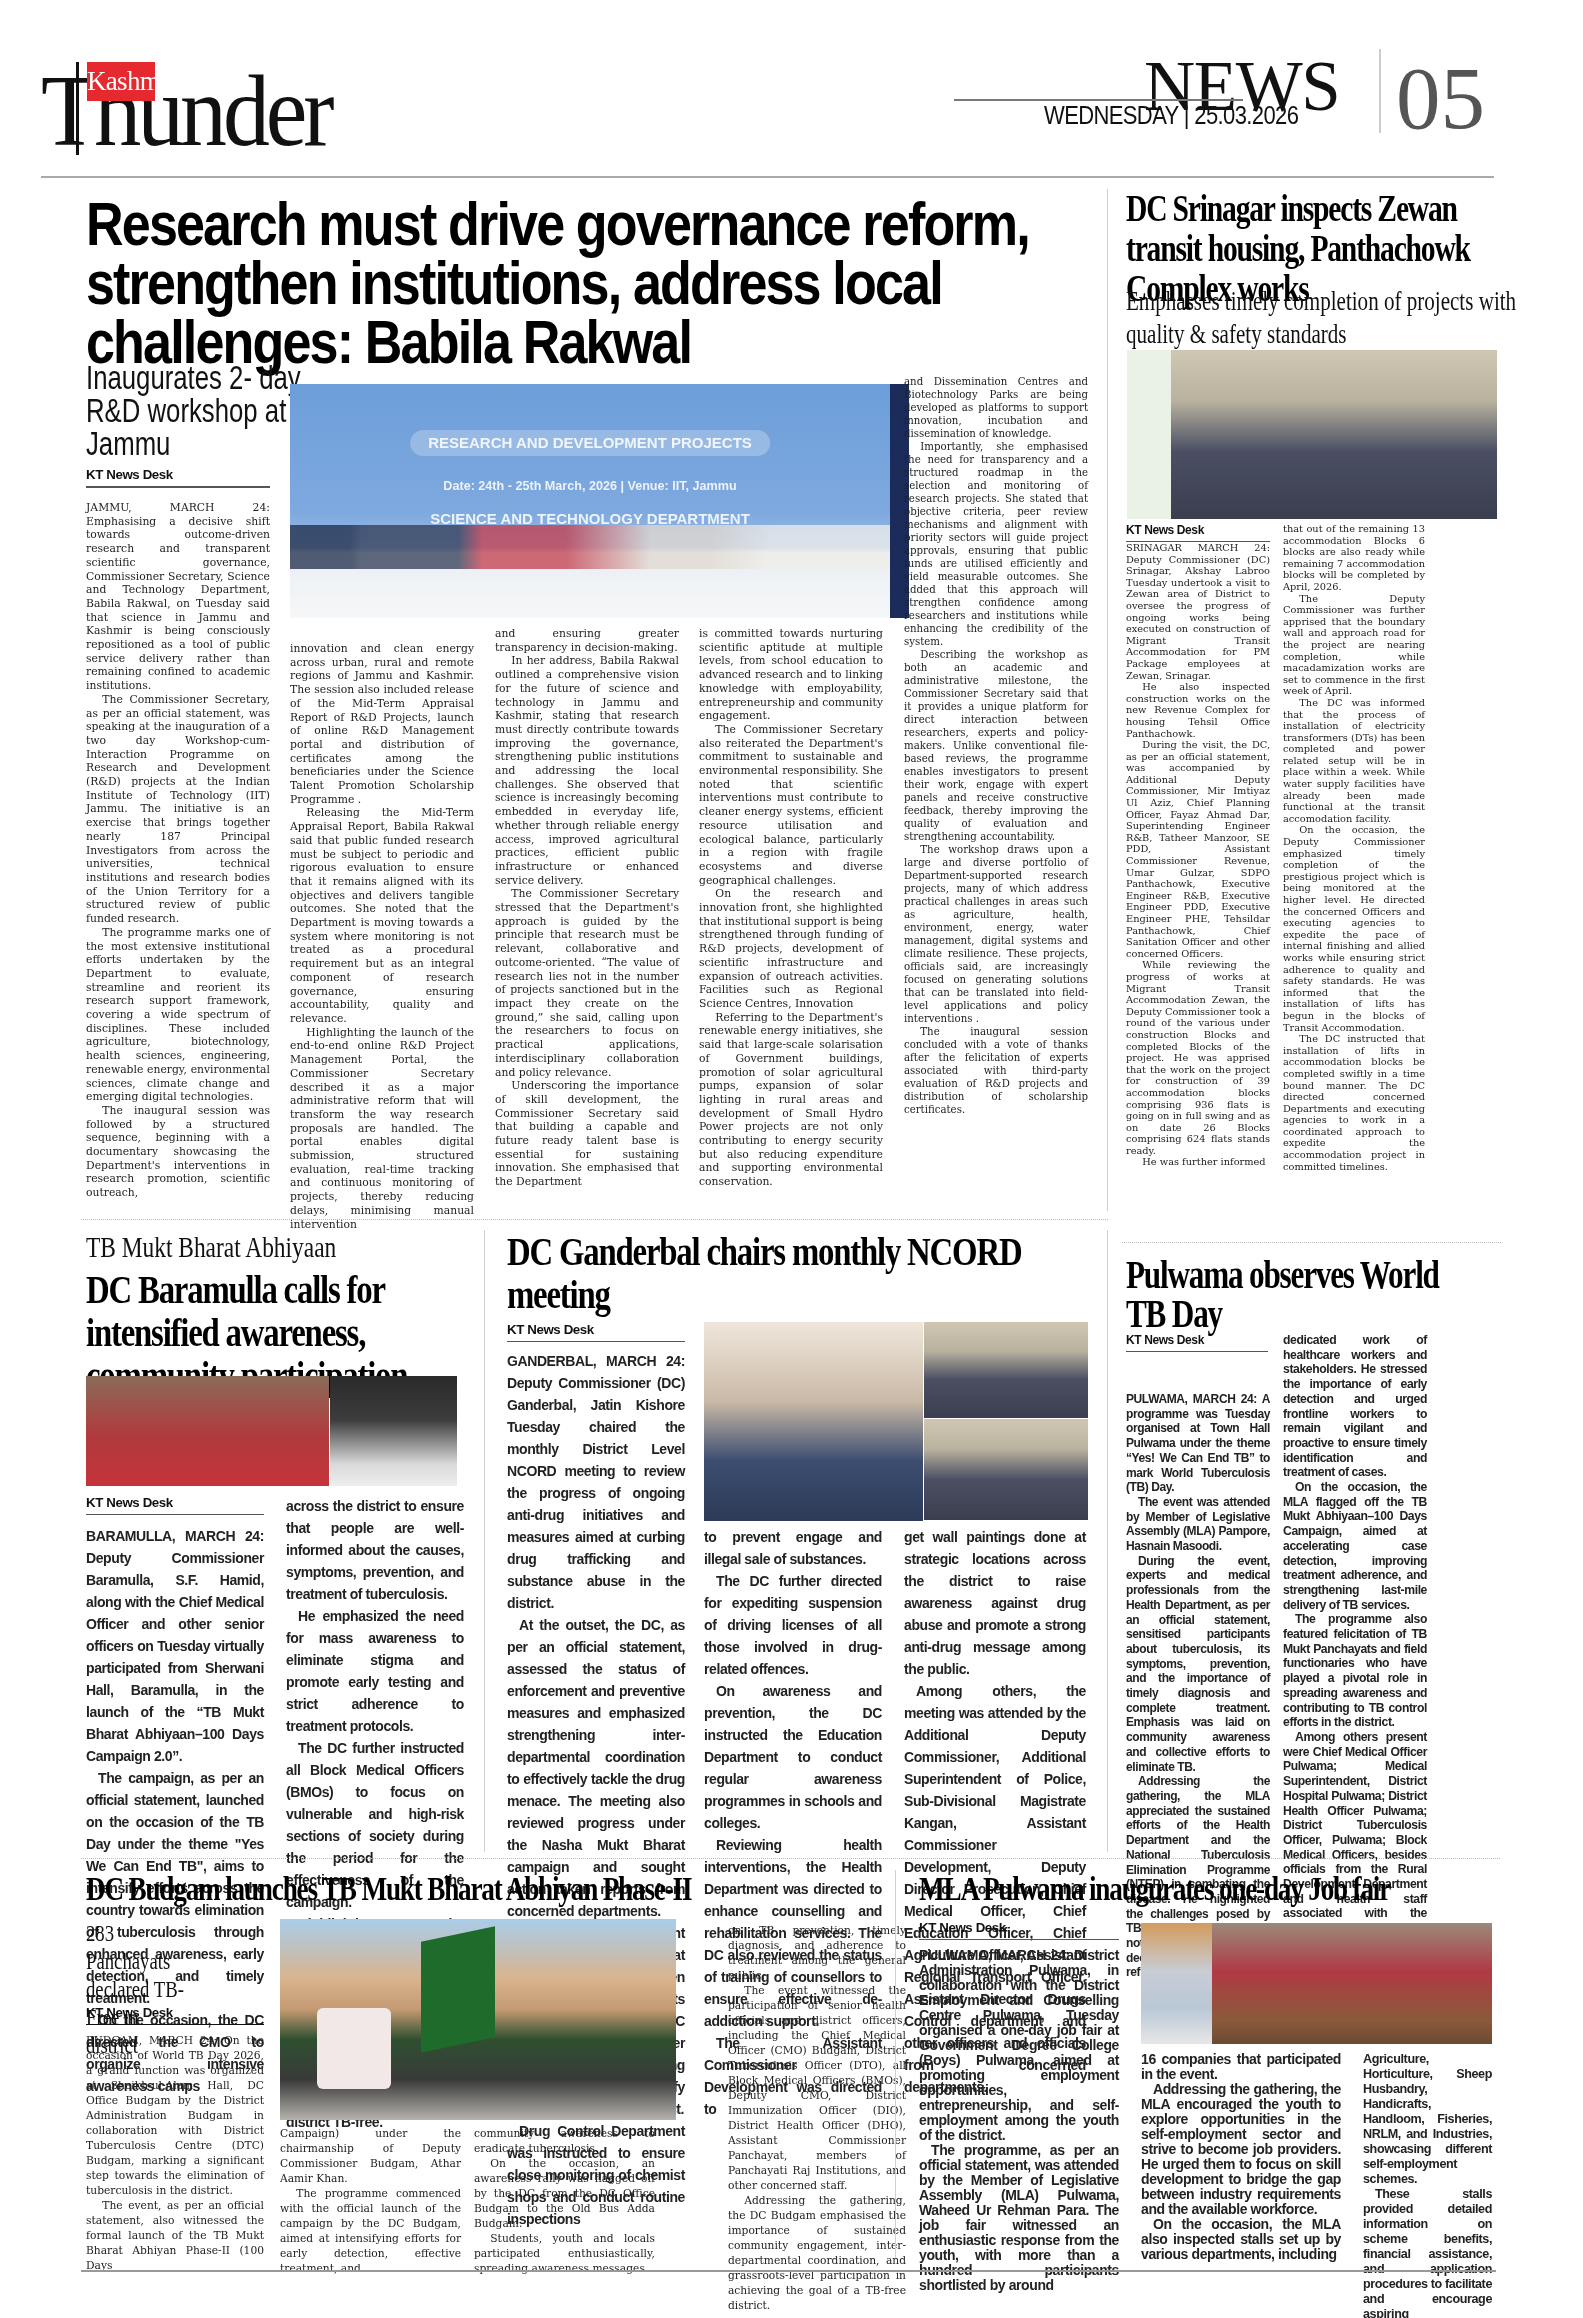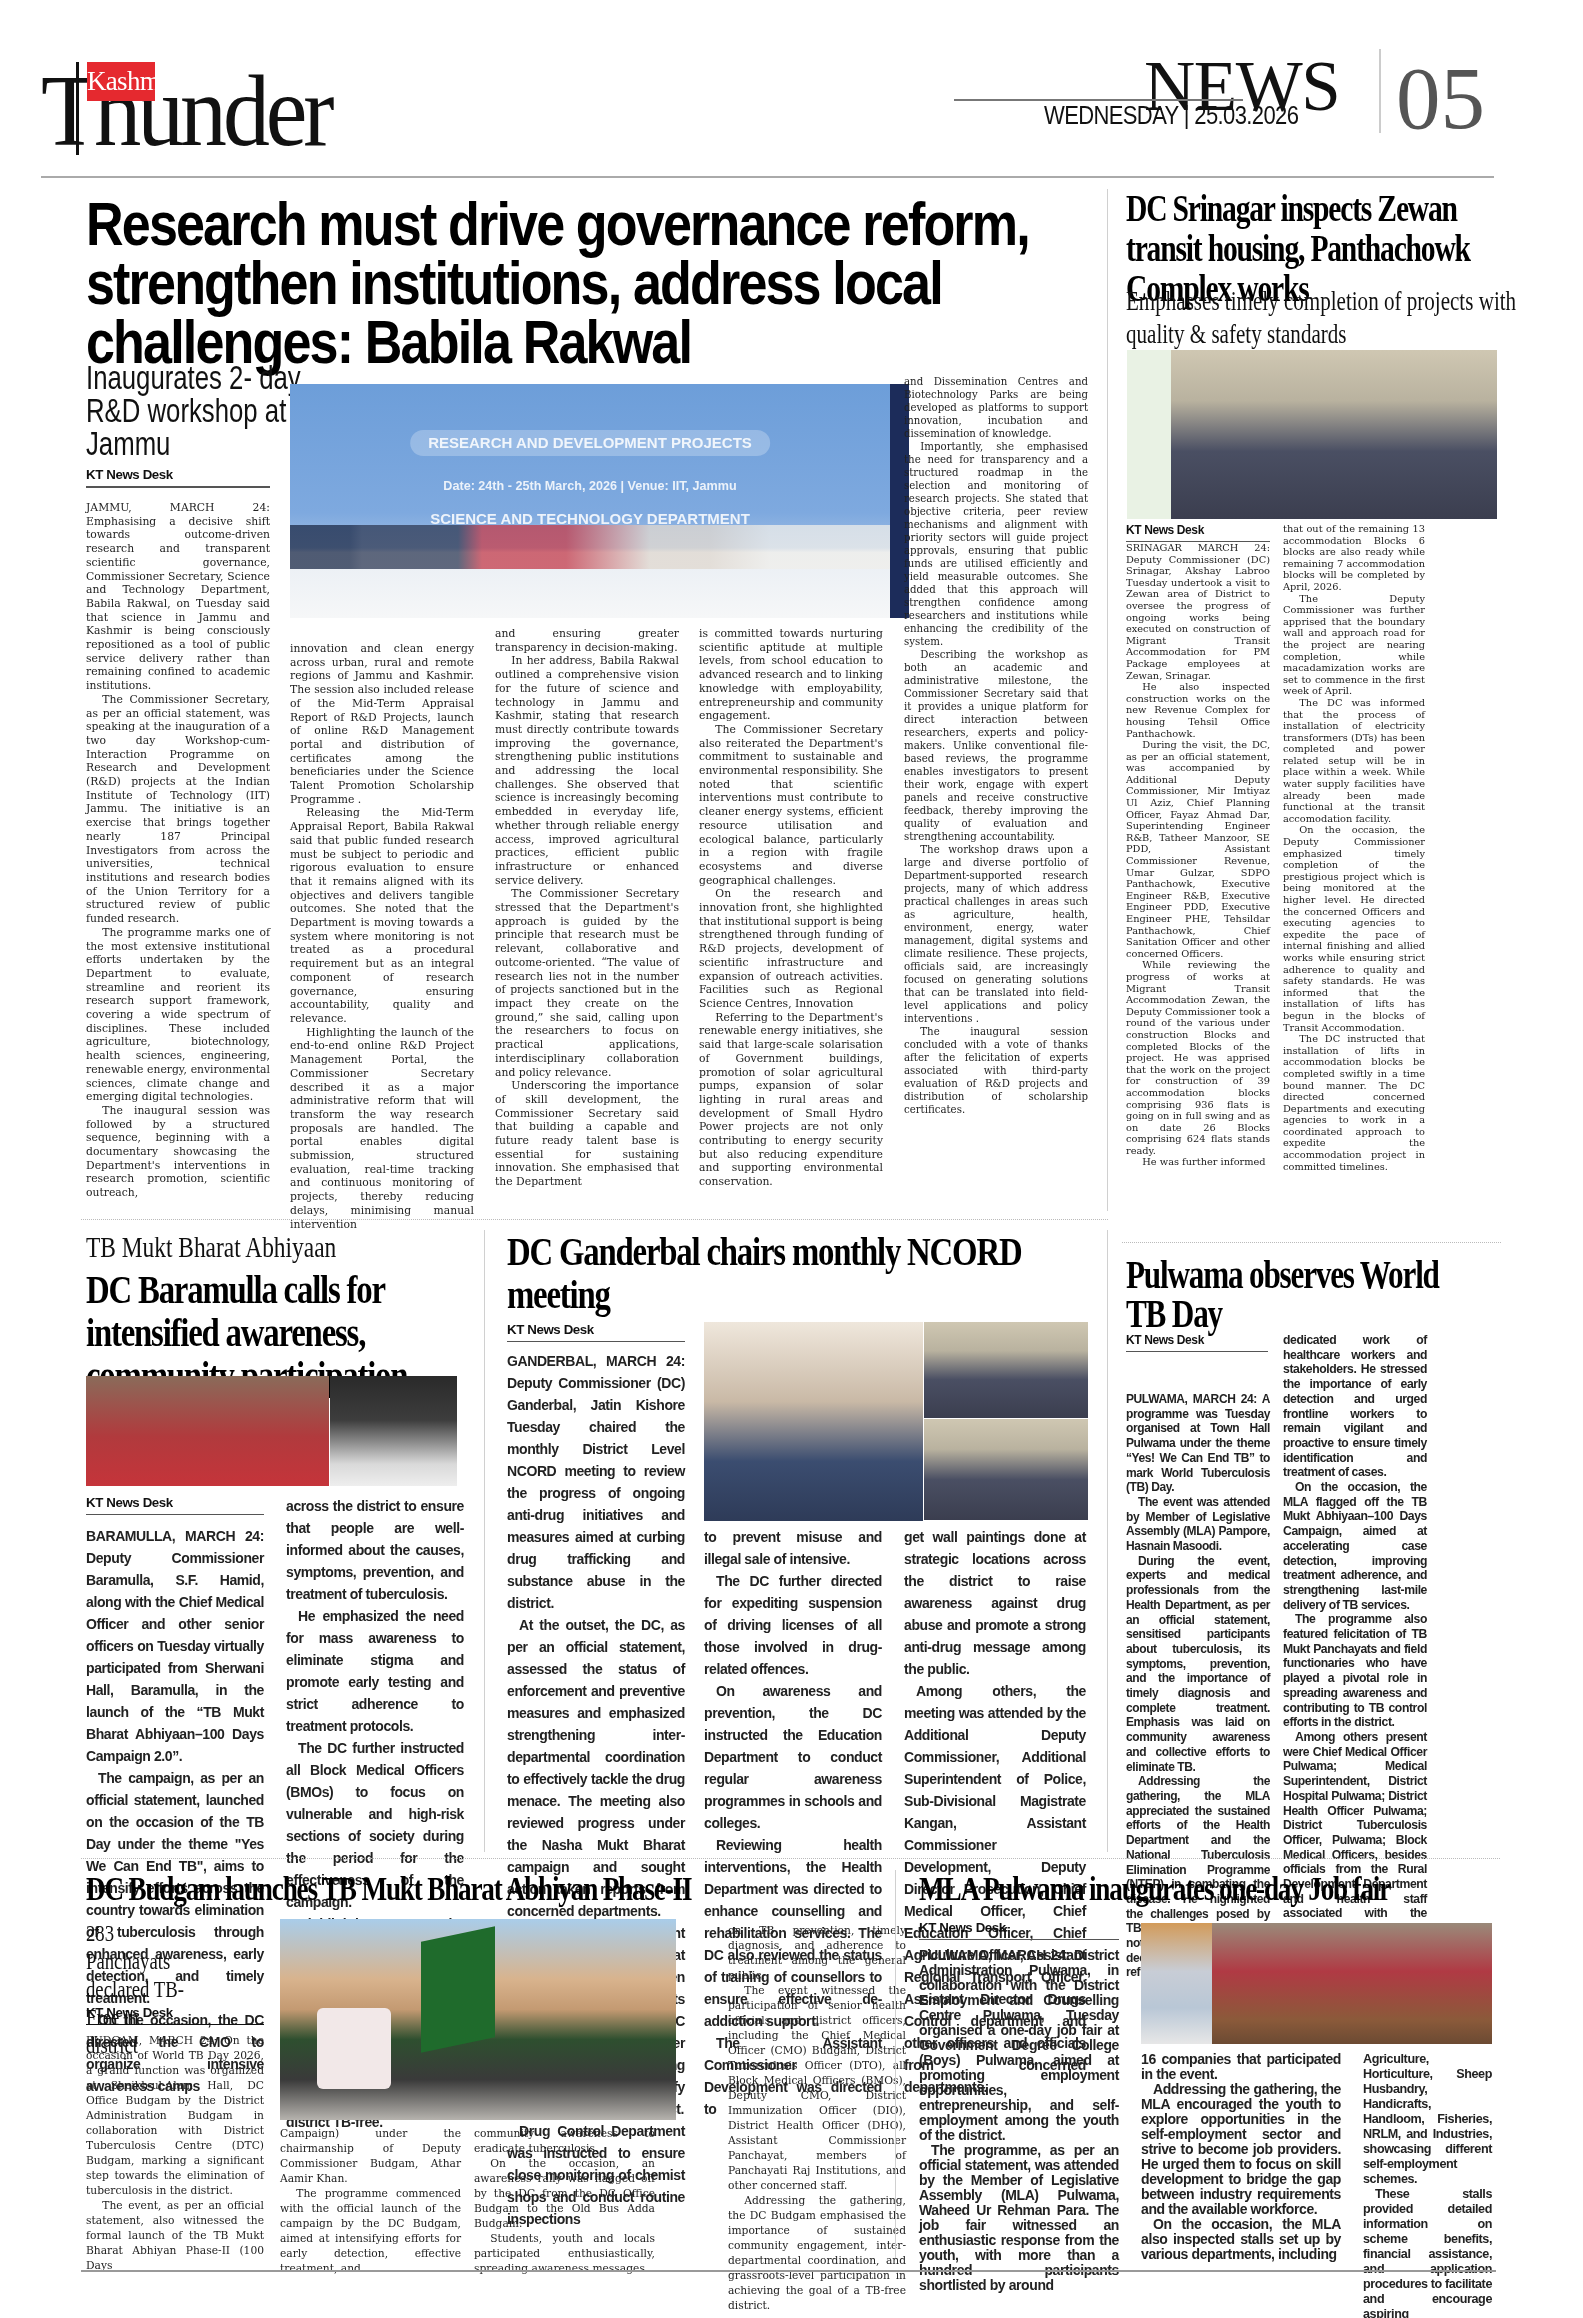--- a/index.html
+++ b/index.html
@@ -156,21 +156,21 @@
 <div class="abs photo ph-office" style="left:704px; top:1322px; width:219px; height:199px;" title="DC Ganderbal chairing meeting with officials"></div>
 <div class="abs photo ph-people" style="left:924px; top:1322px; width:164px; height:96px;"></div>
 <div class="abs photo ph-people" style="left:924px; top:1419px; width:164px; height:101px;"></div>
 <div class="abs body-cond" style="left:507px; top:1350px; width:178px;">
   <p>GANDERBAL, MARCH 24: Deputy Commissioner (DC) Ganderbal, Jatin Kishore Tuesday chaired the monthly District Level NCORD meeting to review the progress of ongoing anti-drug initiatives and measures aimed at curbing drug trafficking and substance abuse in the district.</p>
   <p>At the outset, the DC, as per an official statement, assessed the status of enforcement and preventive measures and emphasized strengthening inter-departmental coordination to effectively tackle the drug menace. The meeting also reviewed progress under the Nasha Mukt Bharat campaign and sought action taken reports from concerned departments.</p>
   <p>Reviewing enforcement efforts, it was informed that drug testing has been intensified through test kits across the district. The DC directed for further strengthening tracing mechanisms to identify supply chains in the district.</p>
   <p>Drug Control Department was instructed to ensure close monitoring of chemist shops and conduct routine inspections</p>
 </div>
 <div class="abs body-cond" style="left:704px; top:1526px; width:178px;">
-  <p>to prevent misuse and illegal sale of intensive.</p>
+  <p>to prevent engage and illegal sale of substances.</p>
   <p>The DC further directed for expediting suspension of driving licenses of all those involved in drug-related offences.</p>
   <p>On awareness and prevention, the DC instructed the Education Department to conduct regular awareness programmes in schools and colleges.</p>
   <p>Reviewing health interventions, the Health Department was directed to enhance counselling and rehabilitation services. The DC also reviewed the status of training of counsellors to ensure effective de-addiction support.</p>
   <p>The Assistant Commissioner Development was directed to</p>
 </div>
 <div class="abs body-cond" style="left:904px; top:1526px; width:182px;">
   <p>get wall paintings done at strategic locations across the district to raise awareness against drug abuse and promote a strong anti-drug message among the public.</p>
   <p>Among others, the meeting was attended by the Additional Deputy Commissioner, Additional Superintendent of Police, Sub-Divisional Magistrate Kangan, Assistant Commissioner Development, Deputy Director Prosecution, Chief Medical Officer, Chief Education Officer, Chief Agriculture Officer, Assistant Regional Transport Officer, Assistant Director Drugs Control department and other officers and officials from concerned departments.</p>
 </div>
 <div class="abs vrule" style="left:1107px; top:1230px; height:622px;"></div>

